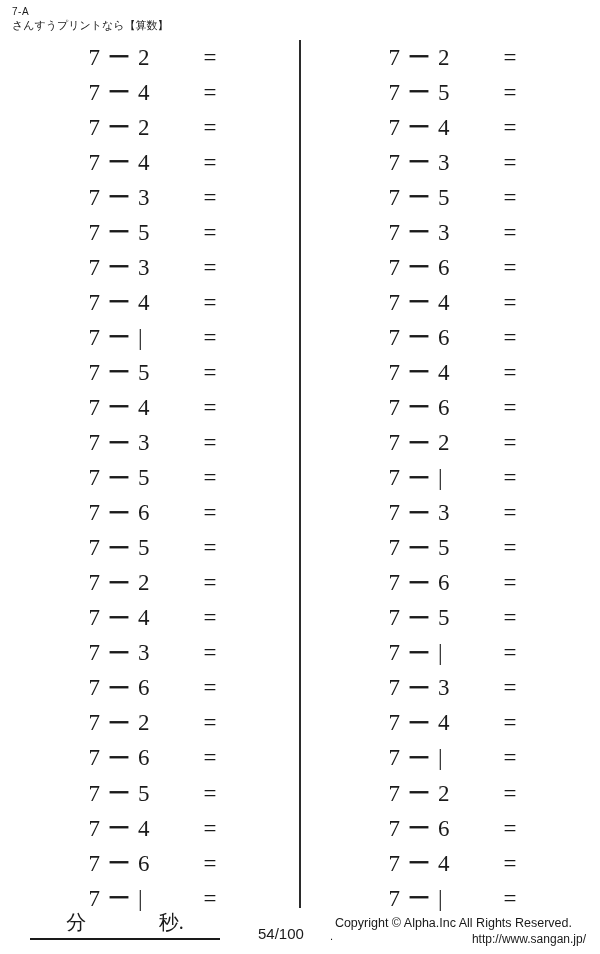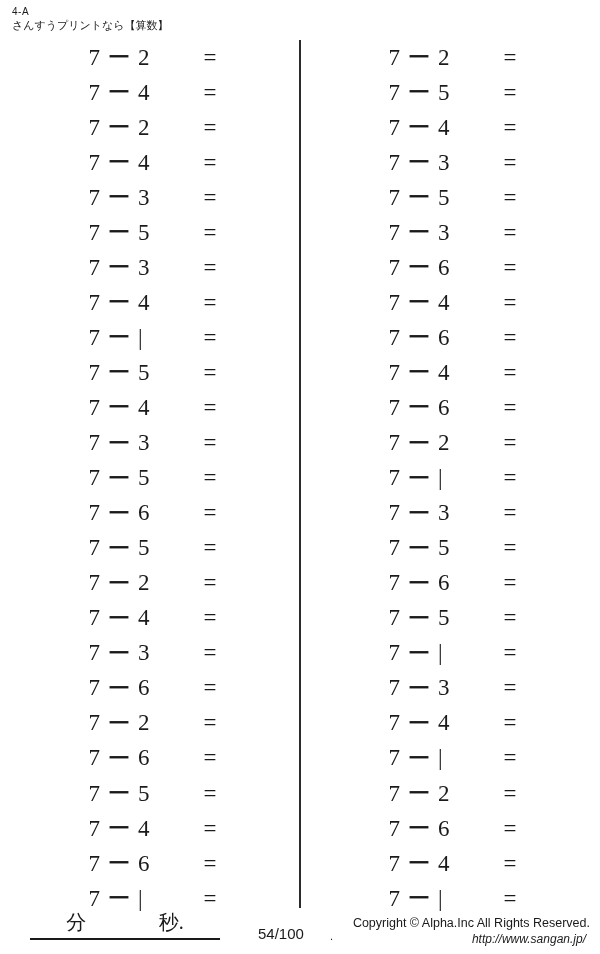--- a/index.html
+++ b/index.html
@@ -112,43 +112,42 @@
   }
   .dot-mark {
     position: absolute;
     left: 330px;
     bottom: 12px;
     font-size: 11px;
     color: #1a1a1a;
   }
   .copyright {
     position: absolute;
-    right: 10px;
+    right: 28px;
     bottom: 24px;
     font-size: 12.5px;
     color: #1a1a1a;
     white-space: nowrap;
   }
   .url {
     position: absolute;
     right: 14px;
     bottom: 8px;
     font-size: 12px;
     color: #1a1a1a;
     white-space: nowrap;
-    font-style: italic;
   }
 </style>
 </head>
 <body>
 
 <div class="sheet">
 
   <div class="header">
-    <div class="header-code">4-A</div>
+    <div class="header-code">7-A</div>
     <div class="header-title">さんすうプリントなら【算数】</div>
   </div>
 
   <div class="divider"></div>
 
   <div class="columns">
     <div class="column" id="col0">
         <div class="row">
           <span class="cell operand-a">7</span>
           <span class="cell operator">ー</span>

